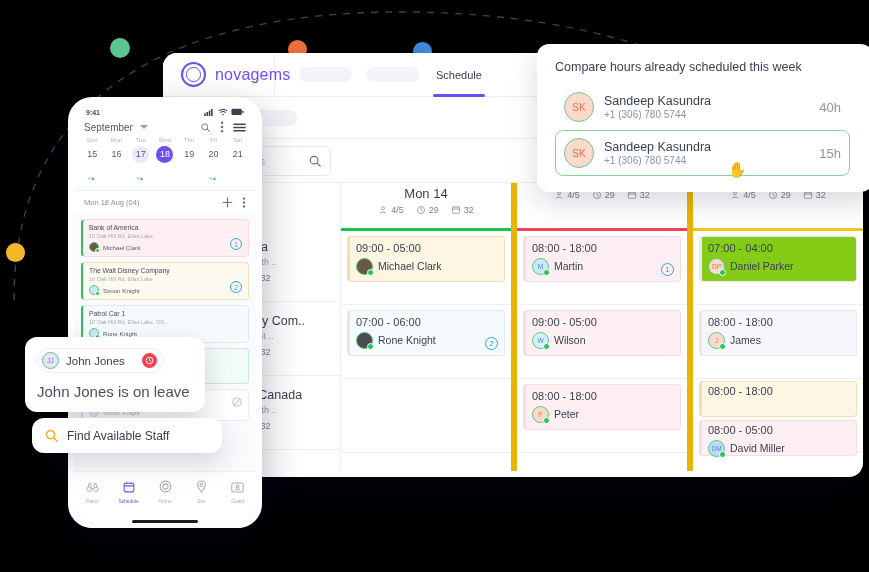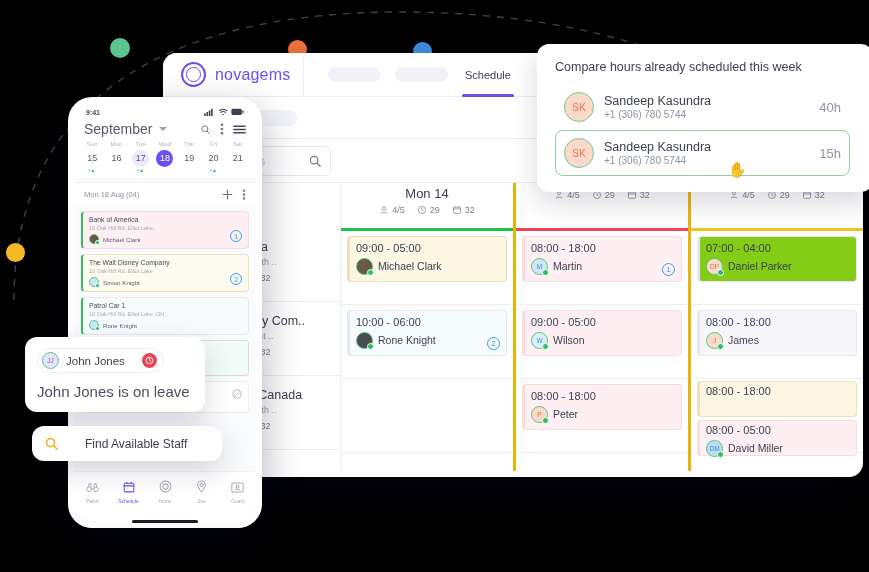--- a/index.html
+++ b/index.html
@@ -24,21 +24,21 @@
     position: absolute; left: 163px; top: 53px; width: 700px; height: 424px;
     background: #ffffff; border-radius: 14px;
     box-shadow: 0 18px 46px rgba(10,12,40,0.30);
     overflow: hidden;
   }
   .dtop {
     height: 44px; display: flex; align-items: center;
     border-bottom: 1px solid #eceef4; background: #fff;
   }
   .brand {
-    width: 141px; height: 44px; display: flex; align-items: center; gap: 9px;
+    width: 112px; height: 44px; display: flex; align-items: center; gap: 9px;
     padding-left: 18px; border-right: 1px solid #eceef4;
   }
   .logo-ring {
     width: 25px; height: 25px; border-radius: 50%;
     border: 2.6px solid #6c4ff0; position: relative; flex: none;
   }
   .logo-ring::after {
     content: ""; position: absolute; inset: 3.2px; border-radius: 50%;
     border: 1.6px solid #6c4ff0;
   }
@@ -63,21 +63,21 @@
     height: 30px; border: 1px solid #e6e8f0; border-radius: 6px;
     display: flex; align-items: center; justify-content: space-between;
     padding: 0 8px 0 10px; background: #fff;
   }
   .searchbox span { font-size: 11.5px; color: #b4b8c6; }
   .srow-right { flex: 1; }
 
   
   .grid { display: flex; height: 288px; }
   .col-clients { width: 178px; border-right: 1px solid #eceef4; flex: none; }
-  .col-day { flex: 1; border-right: 3px solid #eab308; position: relative; }
+  .col-day { flex: 1; border-right: 6px solid #eab308; position: relative; }
   .col-day:last-child { border-right: none; }
 
   .dayhead { height: 45px; padding-top: 3px; text-align: center; }
   .dayname { font-size: 13px; color: #3a3f51; }
   .metrics { display: flex; justify-content: center; gap: 12px; margin-top: 4px; }
   .metric { display: flex; align-items: center; gap: 3px; font-size: 9px; color: #7b808f; }
   .metric svg { display: block; }
   .accent { height: 2.5px; }
 
   .clienthead { height: 45px; }
@@ -116,28 +116,28 @@
     position: absolute; left: 68px; top: 97px; width: 194px; height: 431px;
     background: #ffffff; border-radius: 24px;
     box-shadow: 0 16px 40px rgba(10,12,40,0.32);
     padding: 7px 6px 0 6px; overflow: hidden;
   }
   .pscreen { background: #fafbfd; border-radius: 18px; height: 100%; overflow: hidden; }
   .pstatus { display: flex; align-items: center; justify-content: space-between; padding: 4px 12px 2px 12px; background: #fff; }
   .ptime { font-size: 7px; color: #44485a; font-weight: bold; }
   .psig { display: flex; align-items: center; gap: 3px; }
   .pmonth { display: flex; align-items: center; padding: 3px 10px 2px 10px; background: #fff; }
-  .pmonth-name { font-size: 14px; color: #555a6b; }
+  .pmonth-name { font-size: 10px; color: #555a6b; }
   .caret { width: 0; height: 0; border-left: 4px solid transparent; border-right: 4px solid transparent; border-top: 4.5px solid #9aa0ae; margin-left: 7px; }
   .pm-icons { margin-left: auto; display: flex; align-items: center; gap: 9px; }
   .pweek { display: flex; background: #fff; padding: 2px 6px 4px 6px; }
   .pday { flex: 1; text-align: center; }
   .pdow { font-size: 6px; color: #aeb3c0; }
   .pdnum {
-    font-size: 9px; color: #565b6d; margin: 3px auto 0 auto;
+    font-size: 9px; color: #565b6d; margin: 3px auto 12px auto;
     width: 17px; height: 17px; line-height: 17px; border-radius: 50%;
   }
   .pdnum.sel { background: #6c4ff0; color: #fff; }
   .pdnum.soft { background: #ece7fd; color: #565b6d; }
   .pdmark { font-size: 5px; color: #2fbf5f; height: 7px; line-height: 7px; }
   .pdatebar {
     display: flex; align-items: center; background: #fff; border-top: 1px solid #f0f1f6;
     padding: 6px 10px; margin-top: 4px;
   }
   .pdate { font-size: 7.5px; color: #8d93a3; }
@@ -187,21 +187,21 @@
   .leave { left: 25px; top: 337px; width: 180px; padding: 11px 12px 12px 12px; }
   .leave-chip {
     display: inline-flex; align-items: center; gap: 7px; border: 1px solid #ececf2;
     border-radius: 14px; padding: 3px 6px 3px 4px; background: #fff;
   }
   .leave-av { width: 17px; height: 17px; border-radius: 50%; background: #e8e3fb; color: #7a6bd0; border: 1.3px solid #55c97f; font-size: 6.5px; display: flex; align-items: center; justify-content: center; }
   .leave-name { font-size: 11.5px; color: #3a3f51; }
   .leave-clock { width: 15px; height: 15px; border-radius: 50%; background: #ec4254; display: flex; align-items: center; justify-content: center; margin-left: 10px; }
   .leave-msg { font-size: 15px; color: #4c5161; margin-top: 10px; }
 
-  .findstaff { left: 32px; top: 418px; width: 190px; padding: 10px 12px; display: flex; align-items: center; gap: 26px; margin-top: 8px; }
+  .findstaff { left: 32px; top: 418px; width: 190px; padding: 10px 12px; display: flex; align-items: center; gap: 8px; }
   .find-label { font-size: 12px; color: #3a3f51; }
 </style>
 </head>
 <body>
 
 <div class="stage">
 
   <svg class="arc-svg" viewBox="0 0 869 572">
     <path d="M14 300 C 14 90, 180 12, 400 12 C 600 12, 760 70, 800 160" fill="none" stroke="#3c4254" stroke-width="1.4" stroke-dasharray="7 7"></path>
   </svg>
@@ -371,21 +371,21 @@
             <div class="sperson">
               <div class="av" style="background:#6b5744">
                   <div class="badge"></div>
                 </div>
               <div class="sname">Michael Clark</div>
             </div>
           </div>
         </div>
         <div class="cell">
           <div class="shift" style="background:#f6fbfd;border-color:#dfe9ef">
-            <div class="stime">10:00 - 06:00</div>
+            <div class="stime">07:00 - 06:00</div>
             <div class="sperson">
               <div class="av" style="background:#4b4b52">
                   <div class="badge"></div>
                 </div>
               <div class="sname">Rone Knight</div>
             </div>
             <div class="snum">2</div>
           </div>
         </div>
         <div class="cell"></div>

